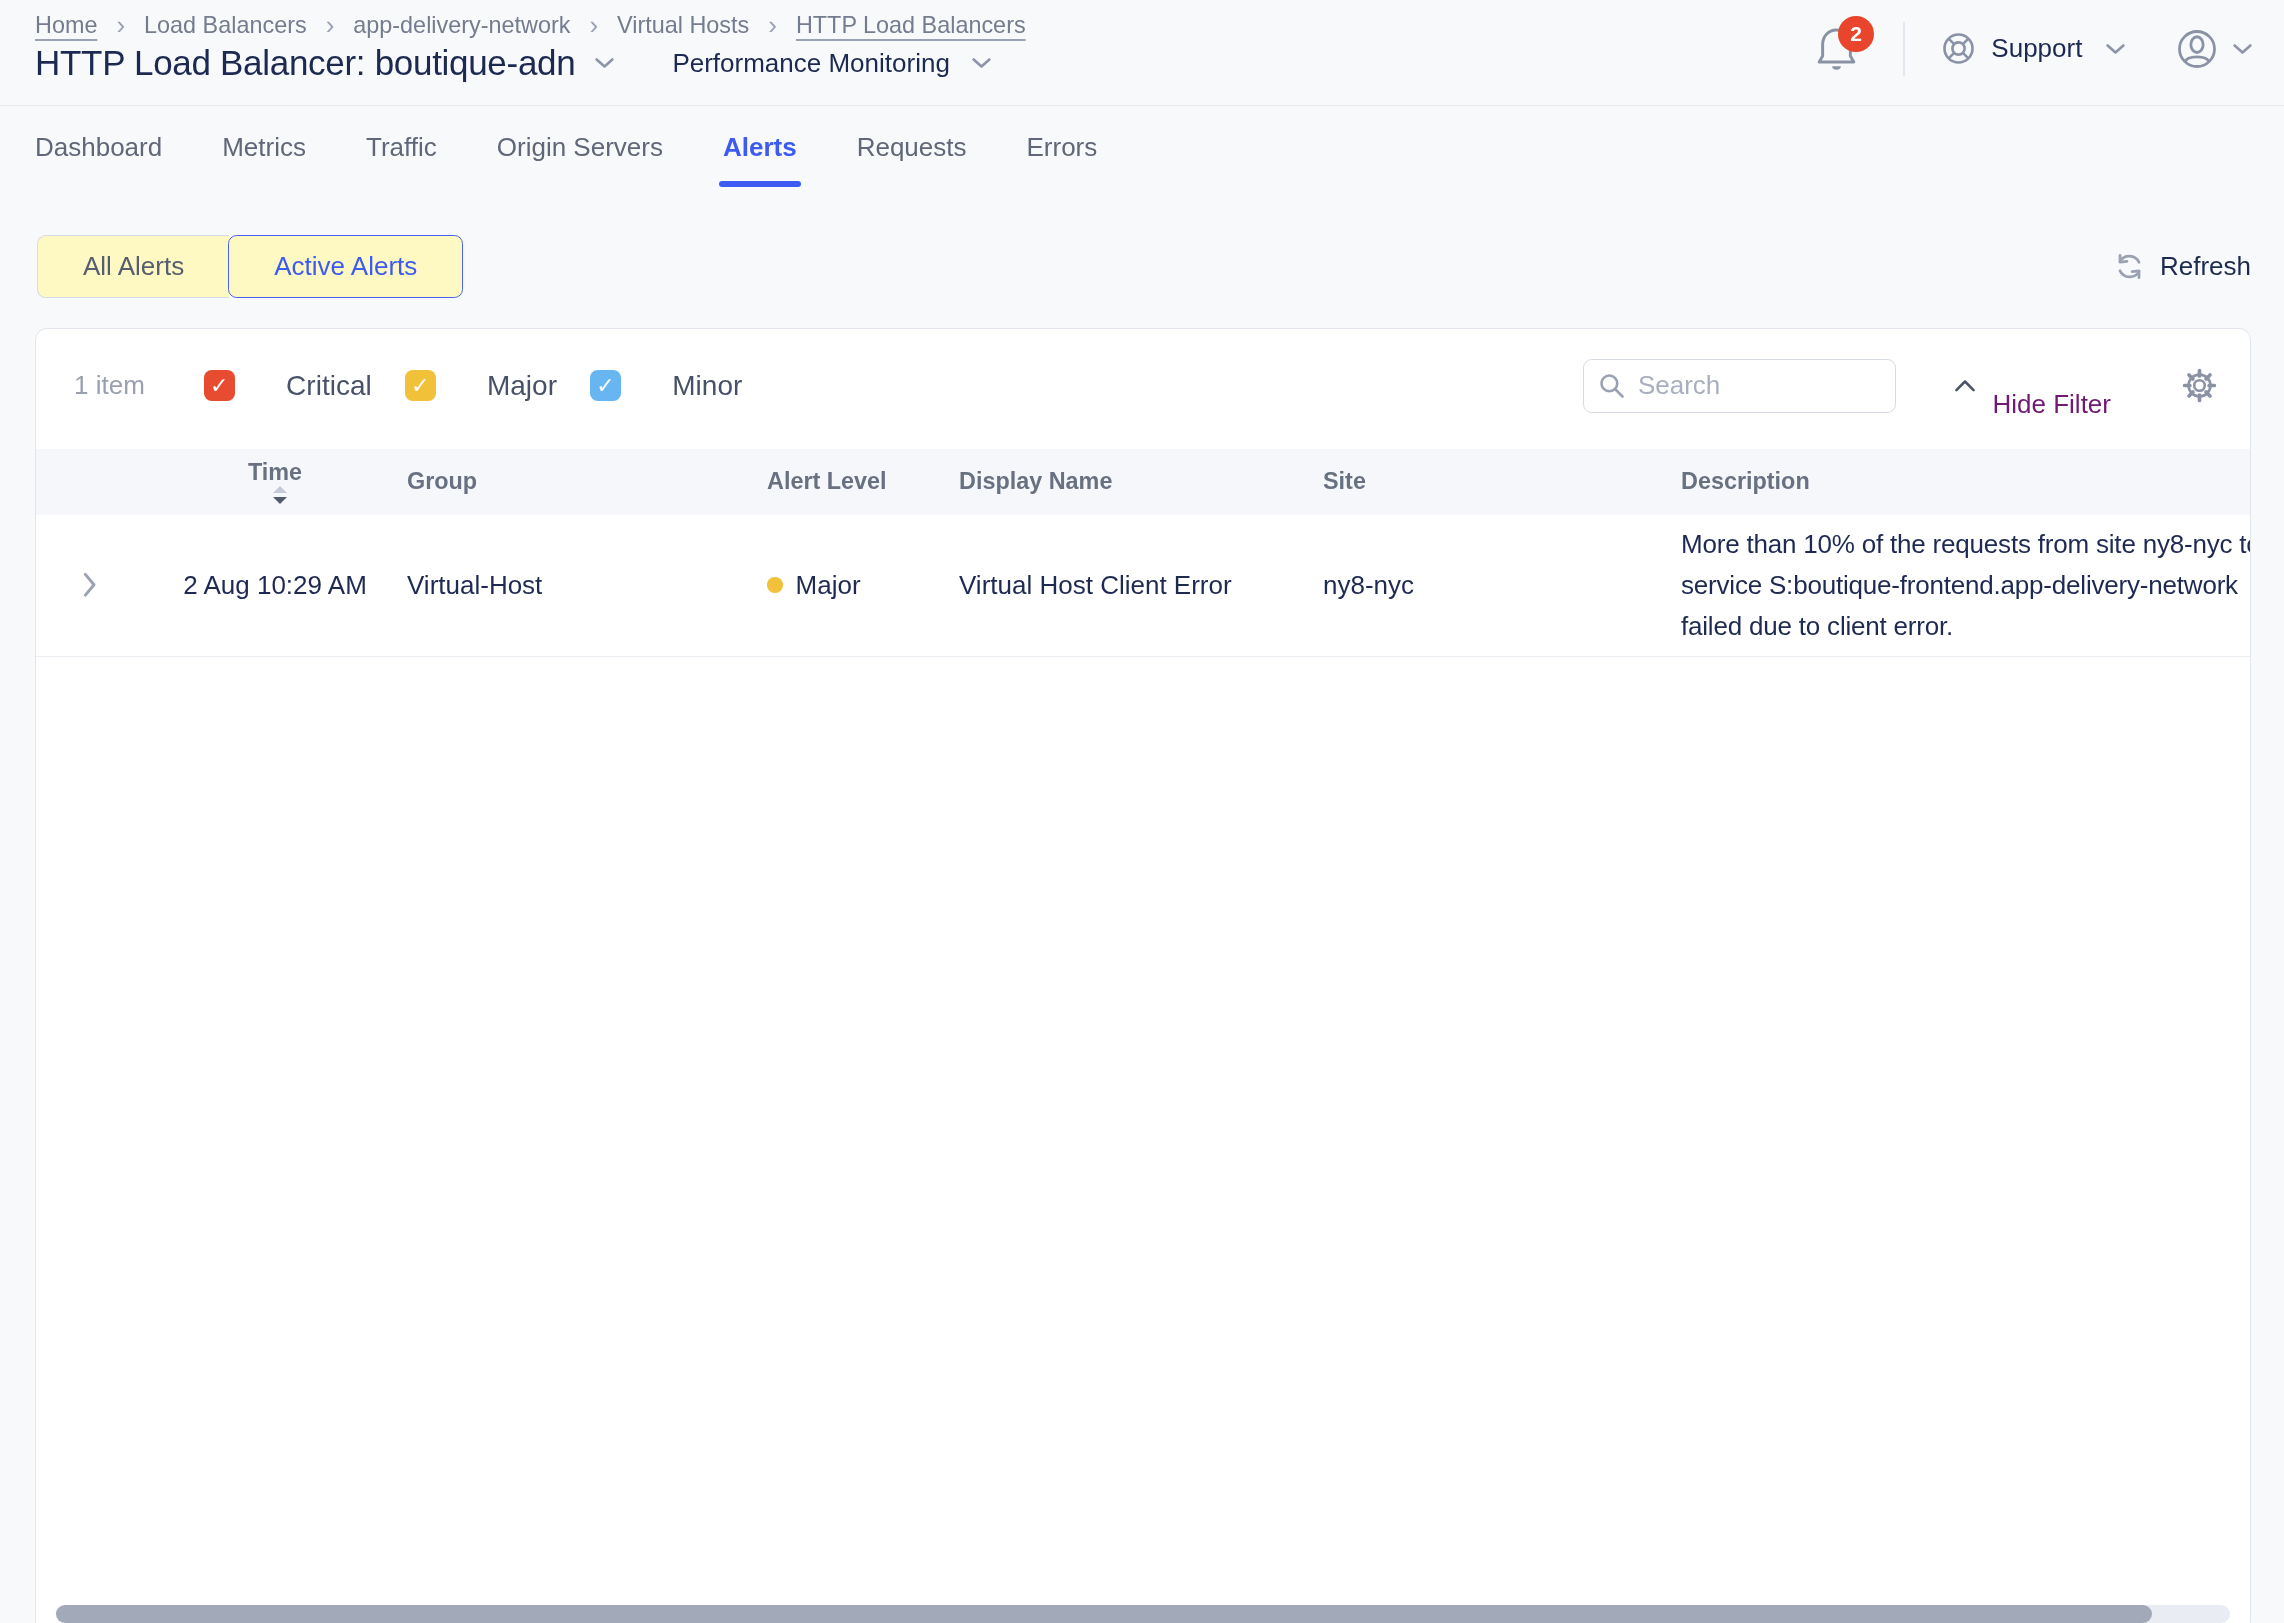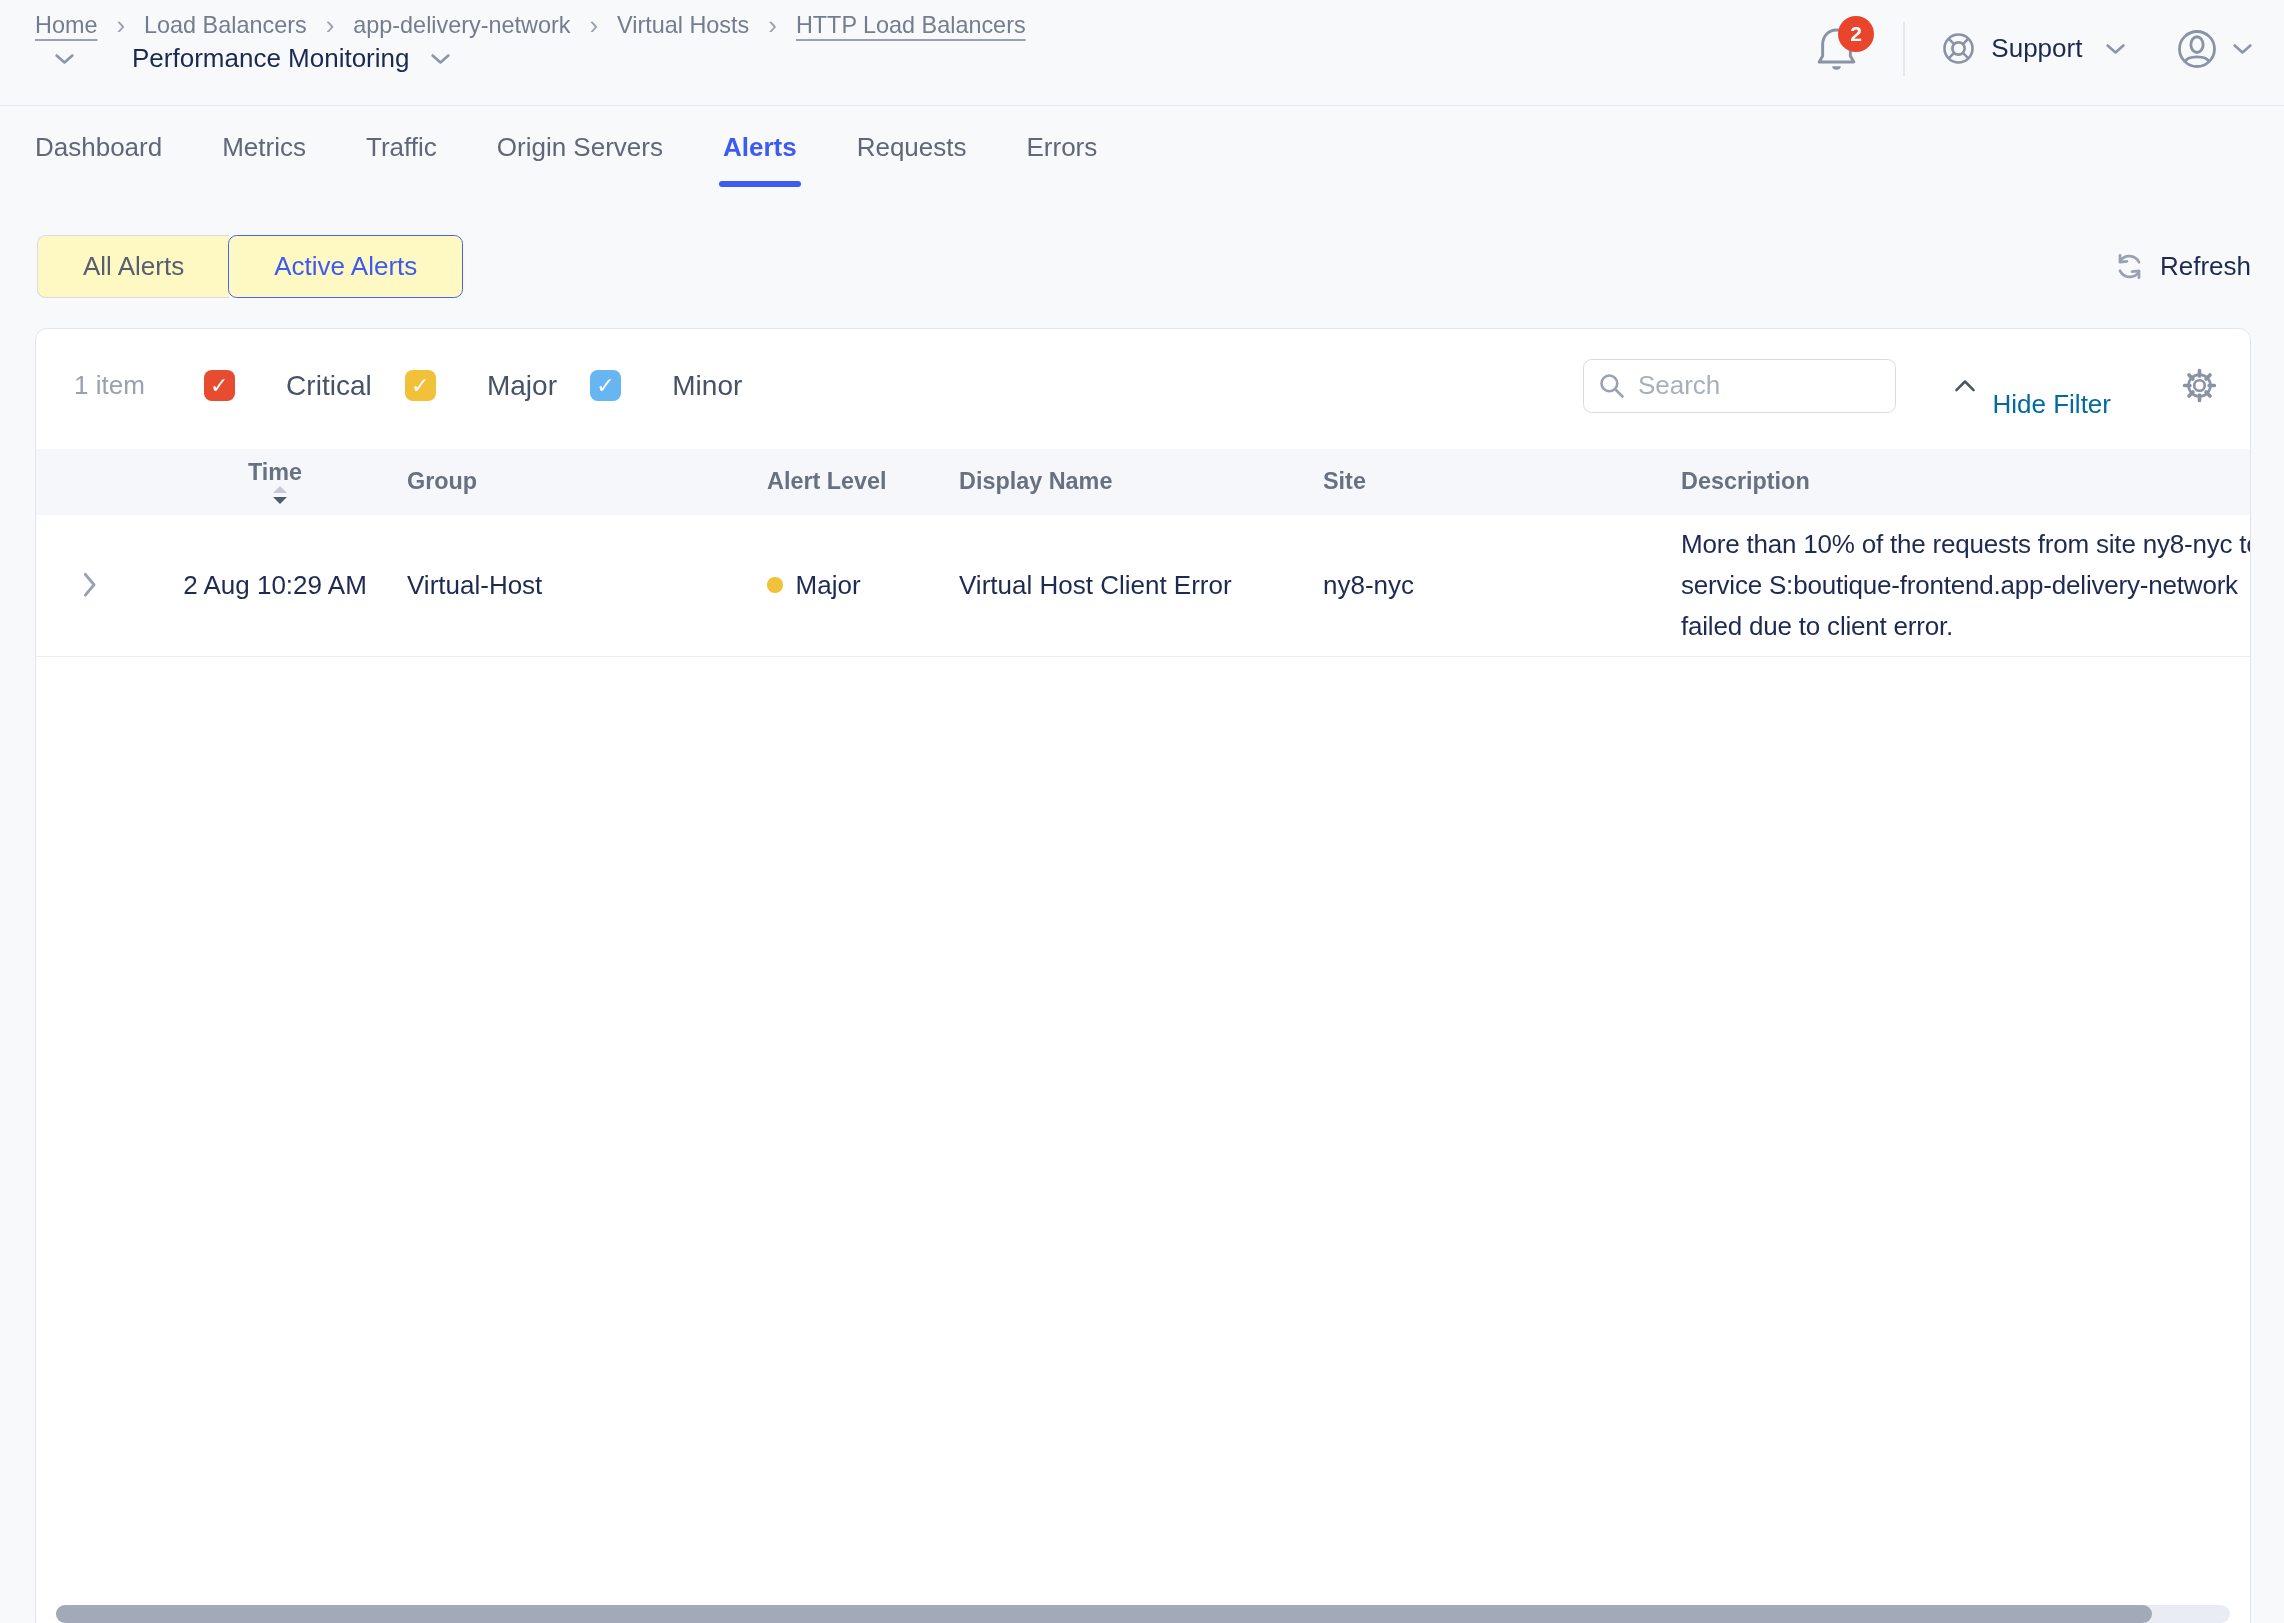--- a/index.html
+++ b/index.html
@@ -56,21 +56,21 @@
   .item-count { font-size:26px; color:#99a0b0; margin-right:59px; }
   .sev-group { display:flex; align-items:center; margin-right:33px; cursor:pointer; }
   .cb { width:31px; height:31px; border-radius:7.8px; margin-right:11.3px; display:flex; align-items:center; justify-content:center; }
   .cb::after { content:"✓"; color:#fff; font-size:22px; font-weight:700; }
   .cb-label { font-size:28px; color:#475168;margin-left:40px; }
   .spacer { flex:1; }
   .search-box { width:313px; height:54px; border:1.7px solid #d6dae3; border-radius:8.7px; background:#fff; display:flex; align-items:center; padding:0 14px; }
   .search-box input { border:none; outline:none; font-family:inherit; font-size:26px; color:#1e2a52; width:100%; margin-left:12px; background:transparent; }
   .search-box input::placeholder { color:#a8afbe; }
   .hide-filter { display:flex; align-items:center; gap:15.6px; margin-left:57px; cursor:pointer; }
-  .hide-filter-label { font-size:26px; color:#0369a1;margin-top:37px; }
+  .hide-filter-label { font-size:26px; color:#701a75;margin-top:37px; }
   .gear { margin-left:71px; margin-right:12px; cursor:pointer; }
 
   .add-filter-row { display:flex; align-items:center; gap:19px; margin:36px 0 0 43px; cursor:pointer; }
   .add-filter-label { font-size:26px; color:#4c64f1; }
 
   
   .table { margin-top:36px; width:2256px; }
   .thead { display:flex; align-items:center; height:66px; background:#f6f7fa; font-size:23.4px; font-weight:700; color:#6871822; color:#687182; }
   .trow { display:flex; align-items:center; min-height:142px; border-bottom:1.7px solid #eceef4; font-size:26px; color:#1e2a52; }
   .c-exp { width:107px; flex-shrink:0; display:flex; justify-content:center; }
@@ -101,20 +101,21 @@
     <span class="bc-item">Load Balancers</span>
     <span class="bc-sep"></span>
     <span class="bc-item">app-delivery-network</span>
     <span class="bc-sep"></span>
     <span class="bc-item">Virtual Hosts</span>
     <span class="bc-sep"></span>
     <span class="bc-link">HTTP Load Balancers</span>
   </nav>
 
   <div class="title-row">
+    <h1 class="page-title">HTTP Load Balancer: boutique-adn</h1>
     <span class="title-caret">
       <svg width="21" height="14" viewBox="0 0 24 16">
           <path d="M3 4 L12 12 L21 4" fill="none" stroke="#8d95a8" stroke-width="3" stroke-linecap="round" stroke-linejoin="round"></path>
         </svg>
     </span>
     <div class="mode">
       <span class="mode-label">Performance Monitoring</span>
       <span class="caret">
         <svg width="21" height="14" viewBox="0 0 24 16">
             <path d="M3 4 L12 12 L21 4" fill="none" stroke="#8d95a8" stroke-width="3" stroke-linecap="round" stroke-linejoin="round"></path>

